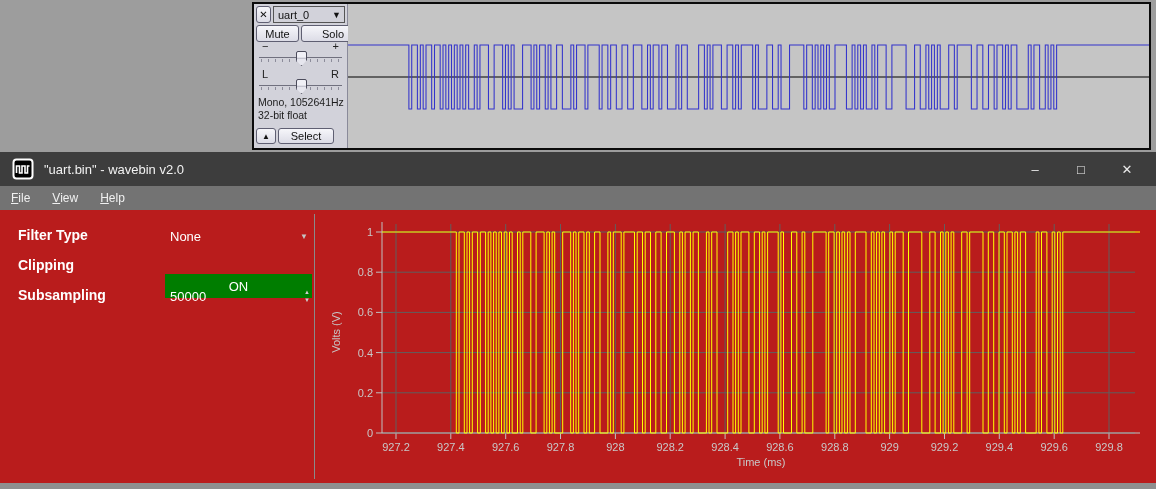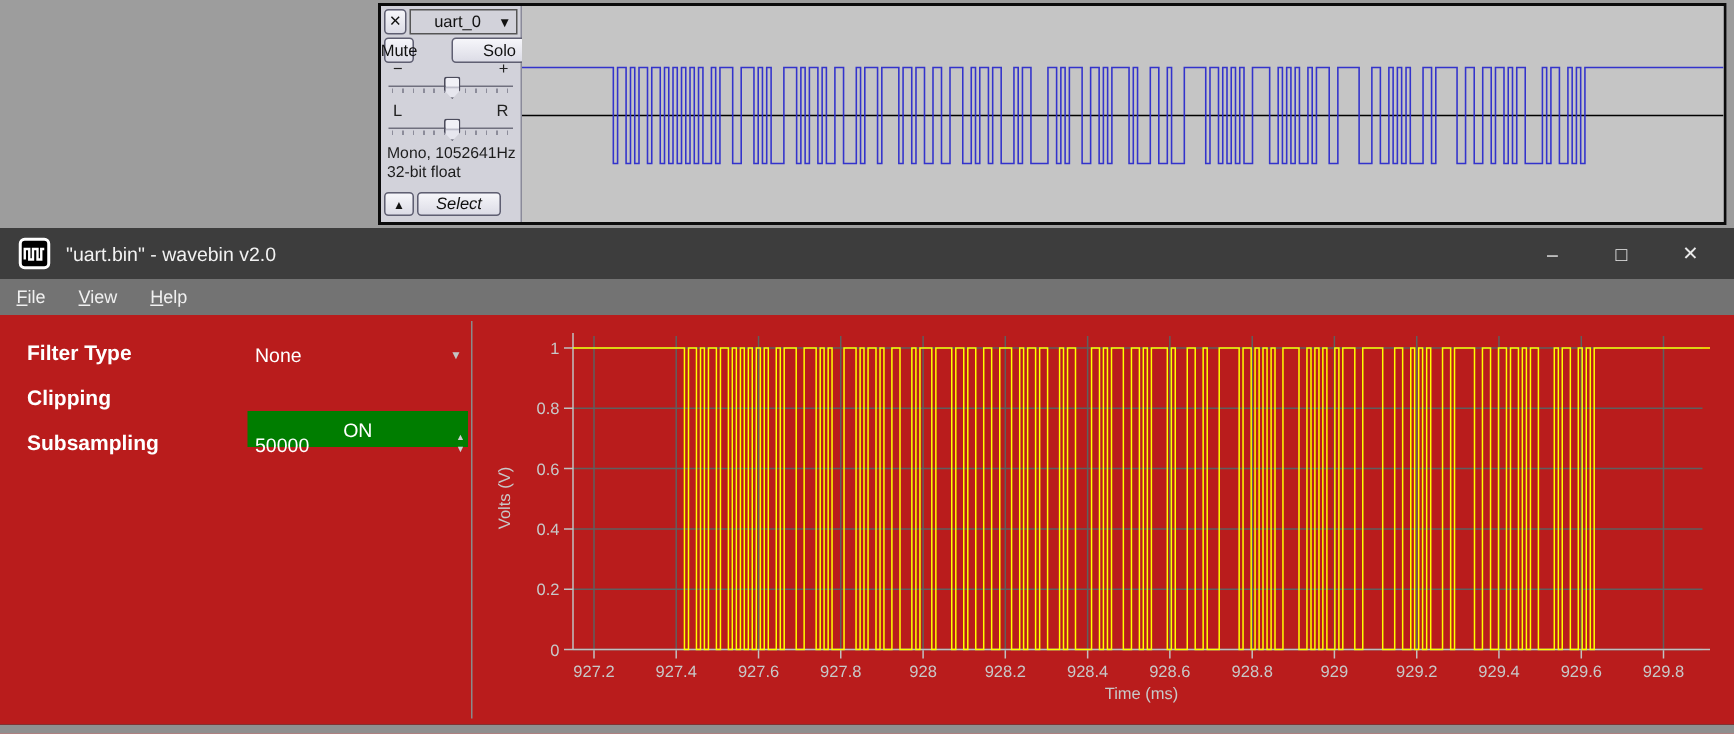--- a/index.html
+++ b/index.html
@@ -7,21 +7,21 @@
   #desktop{position:relative;width:1156px;height:489px;background:#9d9d9d;overflow:hidden;}
 
   
   #aud-win{position:absolute;left:252px;top:2px;width:899px;height:148px;border:2px solid #0b0b0b;
            box-sizing:border-box;background:#d2d2da;display:flex;}
   .aud-panel{position:relative;width:94px;flex:0 0 94px;background:#d2d2da;border-right:1px solid #8a8a9a;box-sizing:border-box;}
   .aud-btn{position:absolute;background:linear-gradient(#f6f6fa,#dcdce6);border:1px solid #5f5f72;border-radius:3px;
            font-size:11px;color:#111;display:flex;align-items:center;justify-content:center;box-sizing:border-box;cursor:default;}
   .aud-namebox{position:absolute;left:19px;top:2px;right:2px;height:17px;border:1px solid #555;box-sizing:border-box;
            display:flex;align-items:center;font-size:11px;color:#111;background:#d2d2da;}
-  .aud-namebox .nm{flex:1;padding-left:4px;text-align:center;}
+  .aud-namebox .nm{flex:1;padding-left:4px;}
   .aud-namebox .car{font-size:9px;padding-right:3px;color:#111;}
   .aud-small{position:absolute;font-size:11px;color:#222;}
   .aud-slider{position:absolute;height:9px;}
   .aud-slider::before{content:"";position:absolute;left:0;right:0;top:4px;height:1px;background:#70707e;}
   .aud-slider::after{content:"";position:absolute;left:2px;right:2px;top:6px;height:3px;
            background:repeating-linear-gradient(to right,#8c8c9a 0 1px,transparent 1px 7px);}
   .aud-thumb{position:absolute;width:9px;height:13px;background:linear-gradient(#f0f0f6 40%,#b9b9c6 48%,#e6e6ee 56%);
            border:1px solid #4c4c5c;border-radius:2px;clip-path:polygon(0 0,100% 0,100% 60%,50% 100%,0 60%);}
   .aud-info{position:absolute;left:4px;font-size:10.5px;color:#1c1c1c;white-space:nowrap;}
   .aud-ruler{position:relative;width:36px;flex:0 0 36px;background:#d7d7df;border-right:1px solid #111;box-sizing:border-box;}
@@ -56,38 +56,38 @@
 
 <div id="desktop">
 
   <div id="aud-win">
     <div class="aud-panel">
       <div class="aud-btn" style="left:2px;top:2px;width:15px;height:17px;font-weight:bold;font-size:10px;">✕</div>
       <div class="aud-namebox">
         <span class="nm">uart_0</span>
         <span class="car">▼</span>
       </div>
-      <div class="aud-btn" style="left:2px;top:21px;width:20px;height:17px;">Mute</div>
+      <div class="aud-btn" style="left:2px;top:21px;width:43px;height:17px;">Mute</div>
       <div class="aud-btn" style="left:47px;top:21px;width:64px;height:17px;">Solo</div>
 
       <span class="aud-small" style="left:8px;top:36px;">−</span>
       <span class="aud-small" style="right:8px;top:36px;">+</span>
       <div class="aud-slider" style="left:5px;right:5px;top:49px;"></div>
       <div class="aud-thumb" style="left:42px;top:47px;"></div>
 
       <span class="aud-small" style="left:8px;top:64px;">L</span>
       <span class="aud-small" style="right:8px;top:64px;">R</span>
       <div class="aud-slider" style="left:5px;right:5px;top:77px;"></div>
       <div class="aud-thumb" style="left:42px;top:75px;"></div>
 
       <div class="aud-info" style="top:92px;">Mono, 1052641Hz</div>
       <div class="aud-info" style="top:105px;">32-bit float</div>
 
       <div class="aud-btn" style="left:2px;top:124px;width:20px;height:16px;font-size:8px;">▲</div>
-      <div class="aud-btn" style="left:24px;top:124px;width:56px;height:16px;font-style:italic;">Select</div>
+      <div class="aud-btn" style="left:24px;top:124px;width:56px;height:16px;">Select</div>
     </div>
 
 
     <div class="aud-wave">
       <svg id="aud-svg" viewBox="0 0 763 144" preserveAspectRatio="none">
           <line x1="0" y1="73" x2="763" y2="73" stroke="#000000" stroke-width="1"></line>
           <path d="M0.0,41.0L58.0,41.0L58.0,105.0L60.7,105.0L60.7,41.0L66.1,41.0L66.1,105.0L68.9,105.0L68.9,41.0L71.6,41.0L71.6,105.0L74.3,105.0L74.3,41.0L79.7,41.0L79.7,105.0L82.4,105.0L82.4,41.0L87.8,41.0L87.8,105.0L90.5,105.0L90.5,41.0L93.2,41.0L93.2,105.0L95.9,105.0L95.9,41.0L98.6,41.0L98.6,105.0L101.3,105.0L101.3,41.0L104.0,41.0L104.0,105.0L106.7,105.0L106.7,41.0L109.4,41.0L109.4,105.0L112.1,105.0L112.1,41.0L114.9,41.0L114.9,105.0L120.3,105.0L120.3,41.0L123.0,41.0L123.0,105.0L125.7,105.0L125.7,41.0L133.8,41.0L133.8,105.0L139.2,105.0L139.2,41.0L147.3,41.0L147.3,105.0L150.0,105.0L150.0,41.0L152.7,41.0L152.7,105.0L155.4,105.0L155.4,41.0L158.2,41.0L158.2,105.0L166.3,105.0L166.3,41.0L174.4,41.0L174.4,105.0L177.1,105.0L177.1,41.0L179.8,41.0L179.8,105.0L182.5,105.0L182.5,41.0L187.9,41.0L187.9,105.0L190.6,105.0L190.6,41.0L193.3,41.0L193.3,105.0L198.7,105.0L198.7,41.0L204.2,41.0L204.2,105.0L212.3,105.0L212.3,41.0L215.0,41.0L215.0,105.0L217.7,105.0L217.7,41.0L225.8,41.0L225.8,105.0L228.5,105.0L228.5,41.0L239.3,41.0L239.3,105.0L242.0,105.0L242.0,41.0L247.5,41.0L247.5,105.0L250.2,105.0L250.2,41.0L255.6,41.0L255.6,105.0L261.0,105.0L261.0,41.0L266.4,41.0L266.4,105.0L271.8,105.0L271.8,41.0L279.9,41.0L279.9,105.0L285.3,105.0L285.3,41.0L288.0,41.0L288.0,105.0L290.7,105.0L290.7,41.0L296.2,41.0L296.2,105.0L298.9,105.0L298.9,41.0L304.3,41.0L304.3,105.0L312.4,105.0L312.4,41.0L315.1,41.0L315.1,105.0L317.8,105.0L317.8,41.0L323.2,41.0L323.2,105.0L334.0,105.0L334.0,41.0L339.5,41.0L339.5,105.0L342.2,105.0L342.2,41.0L344.9,41.0L344.9,105.0L347.6,105.0L347.6,41.0L355.7,41.0L355.7,105.0L361.1,105.0L361.1,41.0L366.5,41.0L366.5,105.0L369.2,105.0L369.2,41.0L371.9,41.0L371.9,105.0L374.6,105.0L374.6,41.0L385.5,41.0L385.5,105.0L388.2,105.0L388.2,41.0L390.9,41.0L390.9,105.0L399.0,105.0L399.0,41.0L404.4,41.0L404.4,105.0L409.8,105.0L409.8,41.0L412.5,41.0L412.5,105.0L420.6,105.0L420.6,41.0L434.2,41.0L434.2,105.0L436.9,105.0L436.9,41.0L442.3,41.0L442.3,105.0L445.0,105.0L445.0,41.0L447.7,41.0L447.7,105.0L450.4,105.0L450.4,41.0L453.1,41.0L453.1,105.0L455.8,105.0L455.8,41.0L458.5,41.0L458.5,105.0L463.9,105.0L463.9,41.0L474.8,41.0L474.8,105.0L480.2,105.0L480.2,41.0L482.9,41.0L482.9,105.0L485.6,105.0L485.6,41.0L488.3,41.0L488.3,105.0L491.0,105.0L491.0,41.0L493.7,41.0L493.7,105.0L499.1,105.0L499.1,41.0L501.8,41.0L501.8,105.0L504.5,105.0L504.5,41.0L512.6,41.0L512.6,105.0L518.1,105.0L518.1,41.0L531.6,41.0L531.6,105.0L539.7,105.0L539.7,41.0L545.1,41.0L545.1,105.0L550.5,105.0L550.5,41.0L553.2,41.0L553.2,105.0L555.9,105.0L555.9,41.0L558.6,41.0L558.6,105.0L561.4,105.0L561.4,41.0L564.1,41.0L564.1,105.0L572.2,105.0L572.2,41.0L577.6,41.0L577.6,105.0L580.3,105.0L580.3,41.0L593.8,41.0L593.8,105.0L599.2,105.0L599.2,41.0L604.7,41.0L604.7,105.0L610.1,105.0L610.1,41.0L615.5,41.0L615.5,105.0L618.2,105.0L618.2,41.0L623.6,41.0L623.6,105.0L626.3,105.0L626.3,41.0L629.0,41.0L629.0,105.0L631.7,105.0L631.7,41.0L637.1,41.0L637.1,105.0L648.0,105.0L648.0,41.0L650.7,41.0L650.7,105.0L653.4,105.0L653.4,41.0L658.8,41.0L658.8,105.0L664.2,105.0L664.2,41.0L666.9,41.0L666.9,105.0L669.6,105.0L669.6,41.0L672.3,41.0L672.3,105.0L675.0,105.0L675.0,41.0L763.0,41.0" fill="none" stroke="#3333cc" stroke-width="1"></path>
         </svg>
     </div>
   </div>

